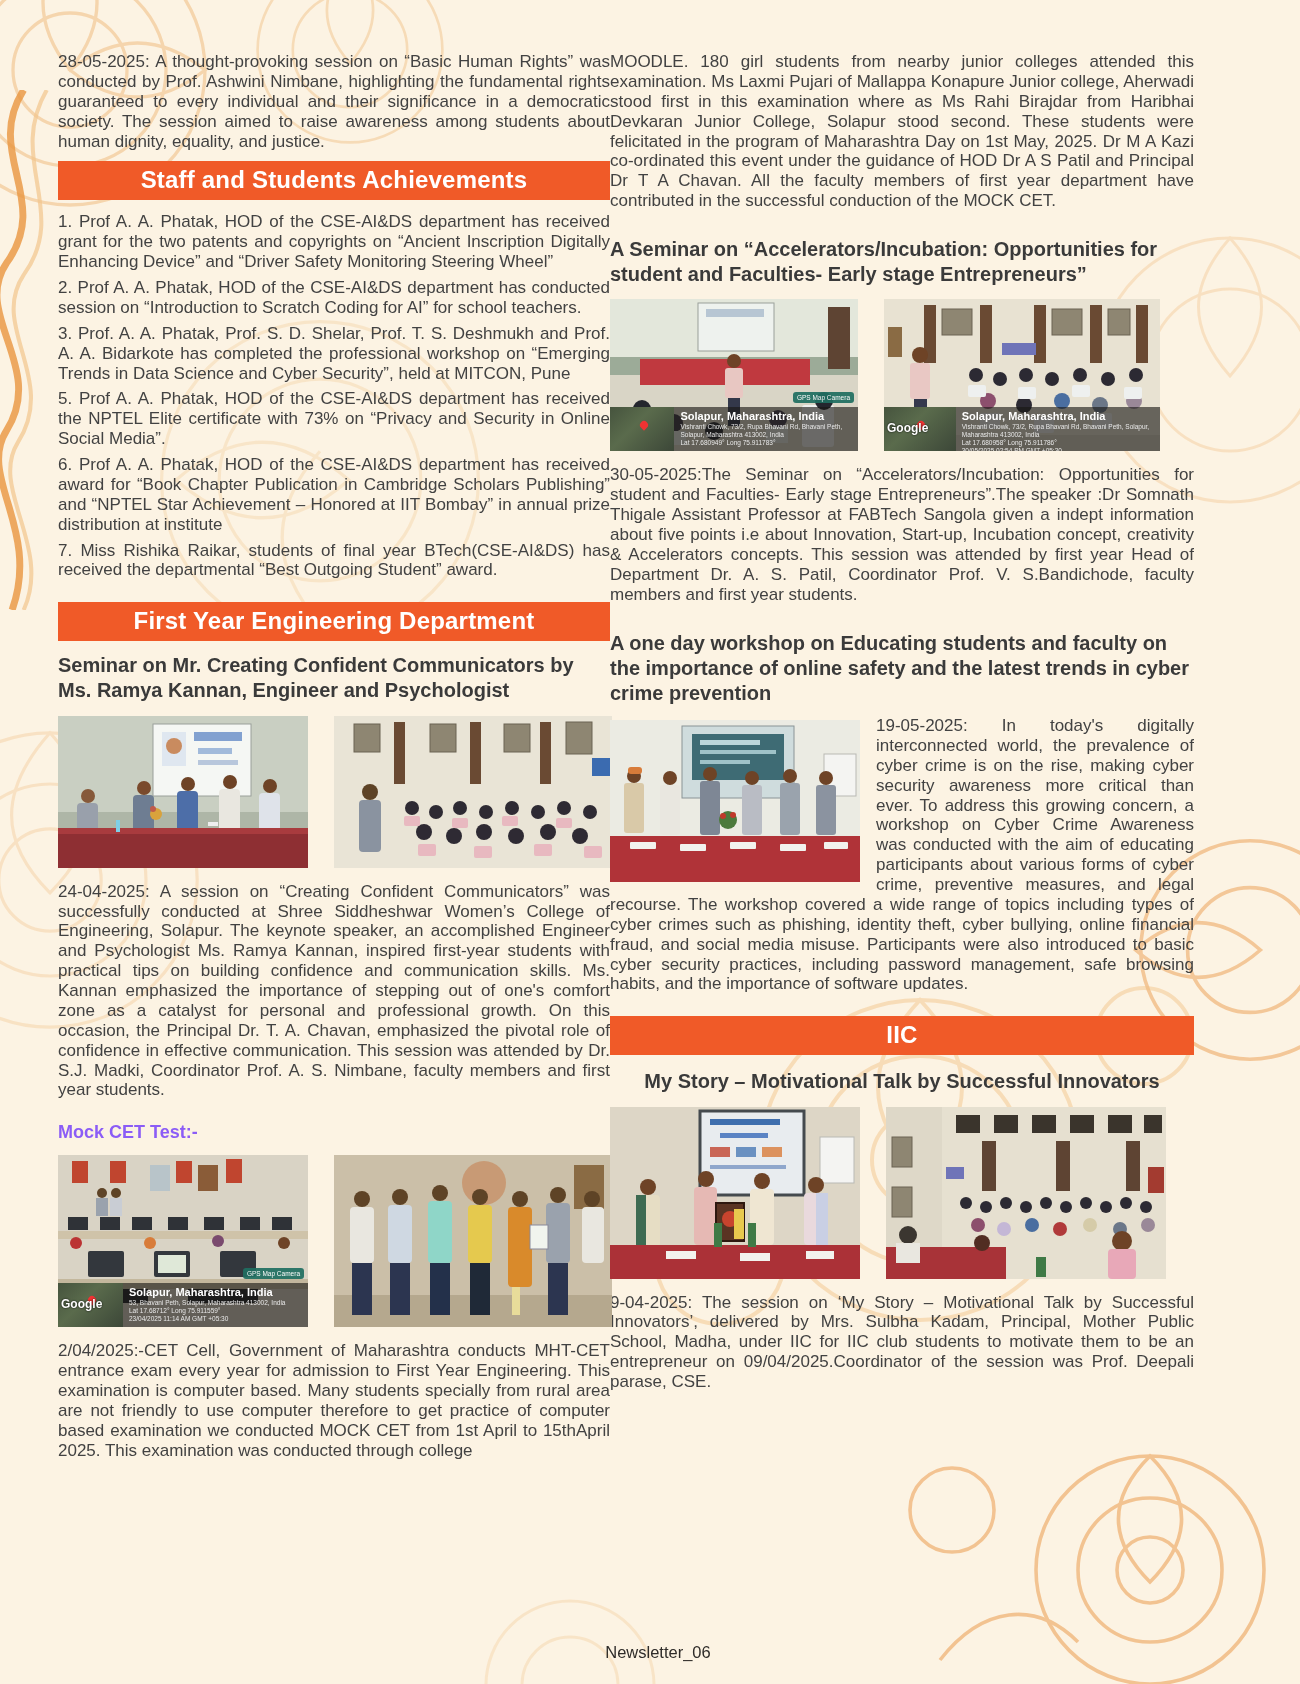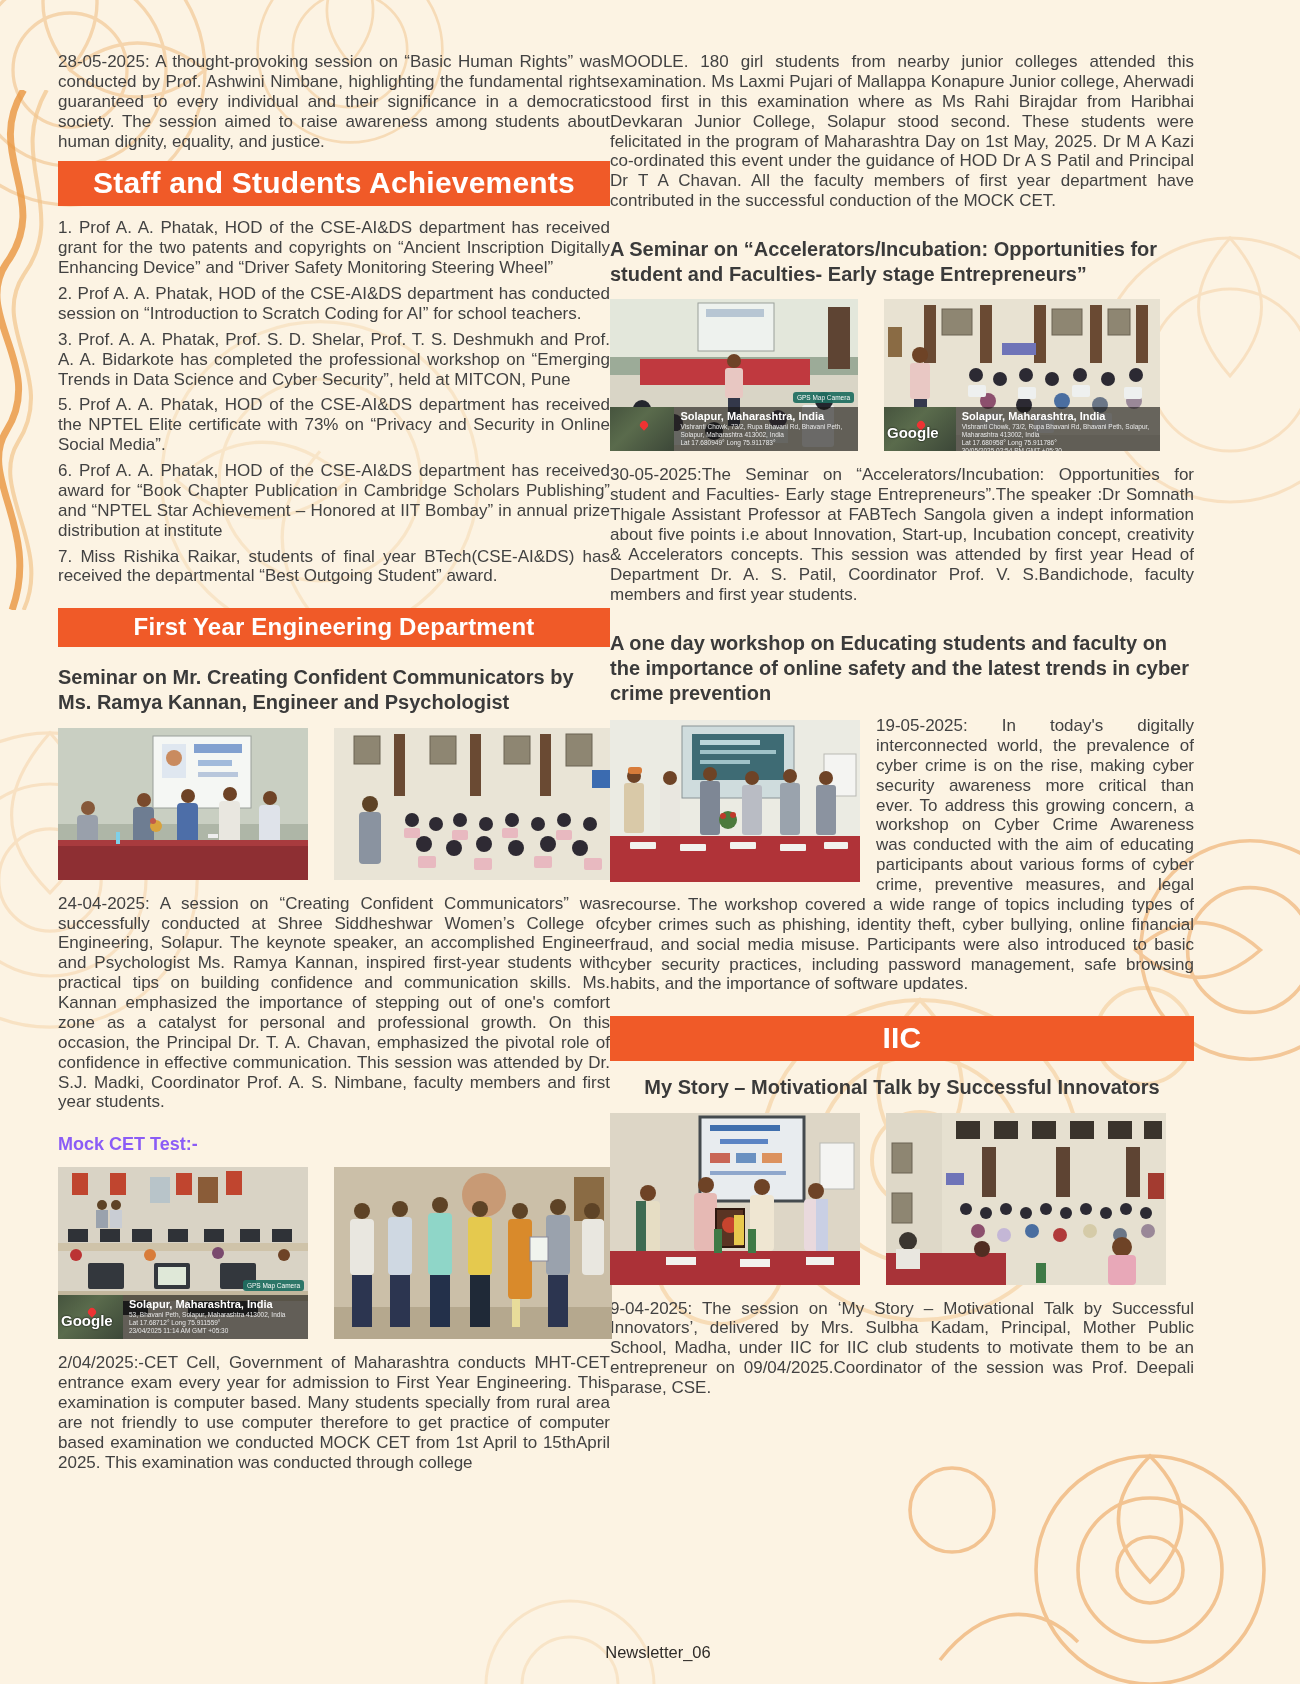--- a/index.html
+++ b/index.html
@@ -4,35 +4,35 @@
 <style>
   html,body{margin:0;padding:0;}
   body{width:1300px;height:1684px;position:relative;overflow:hidden;
        background:#fcf3e3;font-family:"Liberation Sans",sans-serif;color:#414141;}
   .deco{position:absolute;z-index:0;pointer-events:none;}
   .page{position:relative;z-index:1;display:flex;padding:52px 0 0 58px;}
   .col{display:block;}
   .col.left{width:552px;}
   .col.right{width:584px;}
   p.body{font-size:17px;line-height:1.17;text-align:justify;margin:0 0 6px 0;color:#424242;}
-  .banner{background:#f05a28;color:#ffffff;font-weight:bold;font-size:30px;
+  .banner{background:#f05a28;color:#ffffff;font-weight:bold;font-size:24px;
           text-align:center;padding:5px 4px 6px;margin:10px 0 12px;letter-spacing:.2px;}
   .banner.small{font-size:24px;}
   h3.subhead{font-size:20px;line-height:1.26;margin:26px 0 10px;color:#3a3a3a;font-weight:bold;}
-  h3.subhead.tight{margin-top:18px;}
+  h3.subhead.tight{margin-top:12px;}
   h3.subhead.center{text-align:center;margin:14px 0 8px;}
   h3.listhead{font-size:18px;margin:22px 0 10px;color:#8b5cf6;font-weight:bold;}
   .photo-row{display:flex;gap:26px;margin:12px 0 14px;}
   .photo{position:relative;overflow:hidden;background:#ccc;flex:none;}
   .photo svg{display:block;width:100%;height:100%;}
   
   .gps{position:absolute;left:0;right:0;bottom:0;display:flex;align-items:stretch;height:44px;font-family:"Liberation Sans",sans-serif;}
   .gps .thumb{width:26%;position:relative;background:linear-gradient(135deg,#46543e 0%,#5a6b4c 40%,#3c4738 100%);}
   .gps .thumb .pin{position:absolute;left:46%;top:30%;width:8px;height:8px;background:#e33;border-radius:50% 50% 50% 0;transform:rotate(-45deg);}
-  .gps .thumb .wm{position:absolute;left:3px;bottom:10px;color:#fff;font-size:15px;font-weight:bold;text-shadow:0 0 2px #000;}
+  .gps .thumb .wm{position:absolute;left:3px;bottom:16px;color:#fff;font-size:12px;font-weight:bold;text-shadow:0 0 2px #000;}
   .gps .info{flex:1;background:rgba(25,22,20,.62);color:#fff;padding:3px 6px 2px;}
   .gps .info .t{font-size:11px;font-weight:bold;line-height:1.15;}
   .gps .info .l{font-size:6.5px;line-height:1.25;color:#e8e8e8;}
   .gps-badge{position:absolute;right:4px;bottom:48px;background:#1f6f61;color:#fff;font-size:6.5px;
              padding:2px 4px;border-radius:3px;opacity:.92;}
   .wrapblock{overflow:visible;}
   .floatphoto{float:left;margin:4px 16px 6px 0;}
   .footer{position:absolute;left:16px;right:0;bottom:22px;text-align:center;font-size:16.5px;color:#2e2b28;z-index:1;}
   .clear{clear:both;}
 </style>

